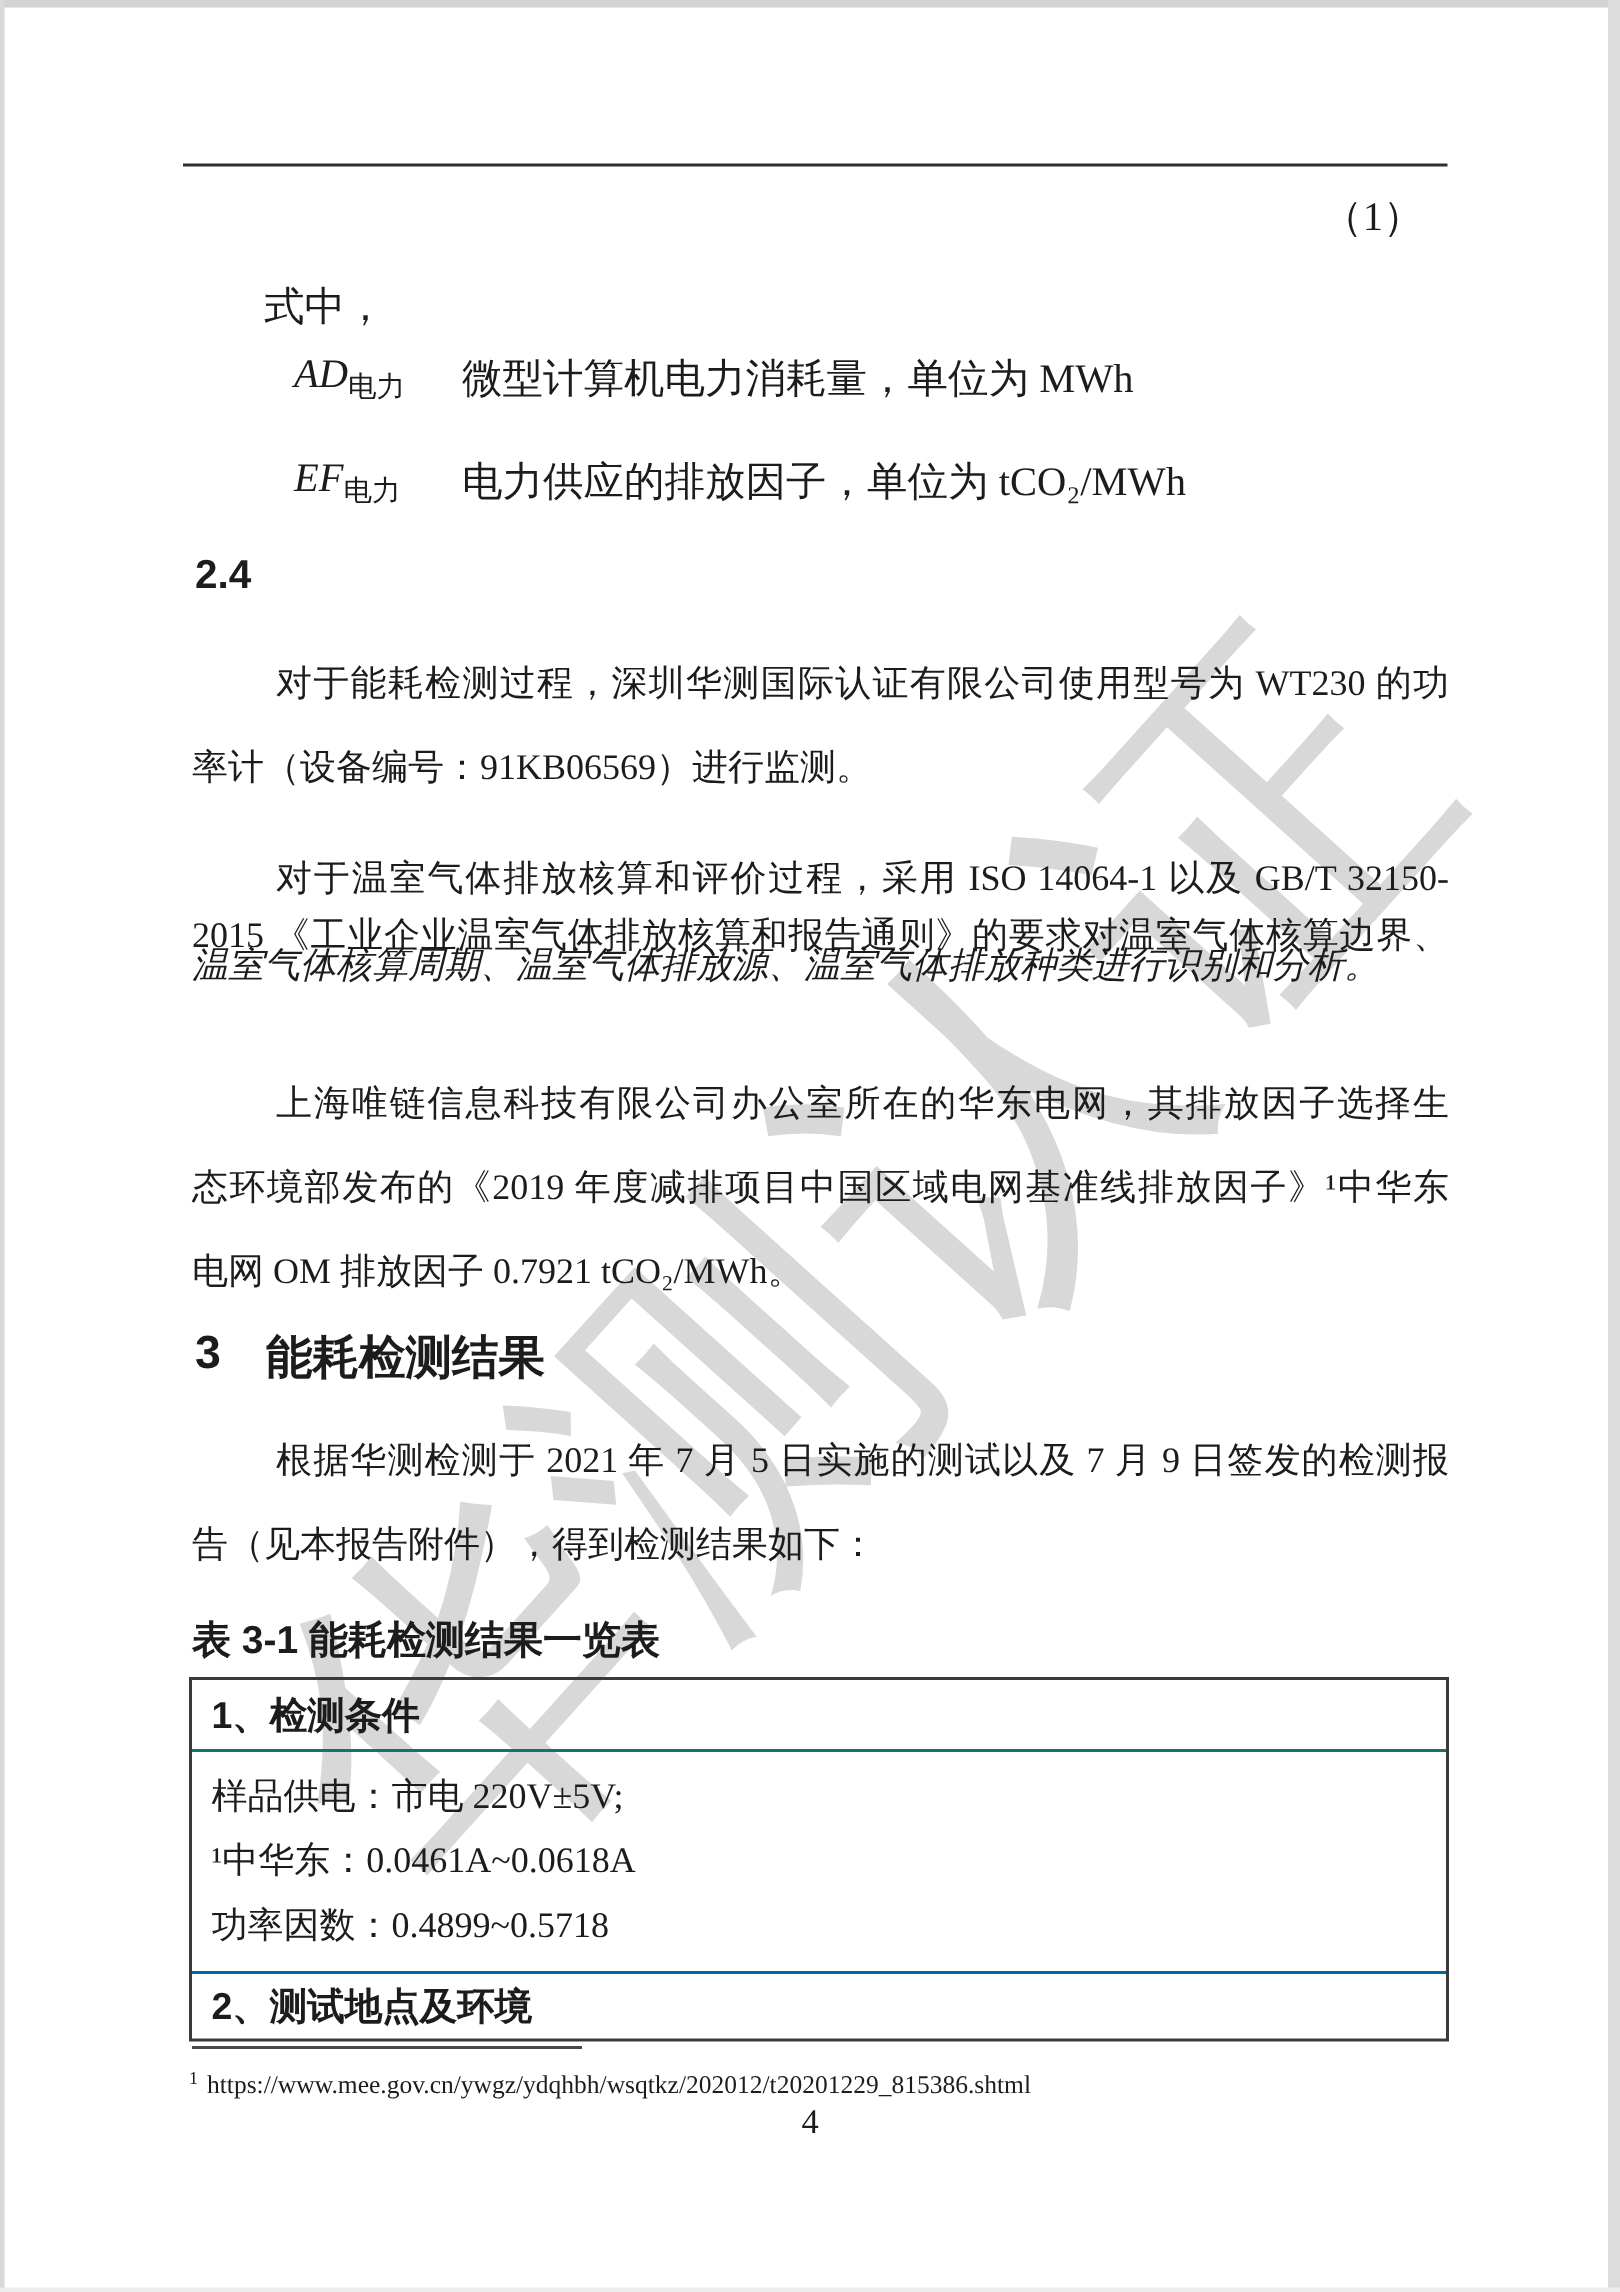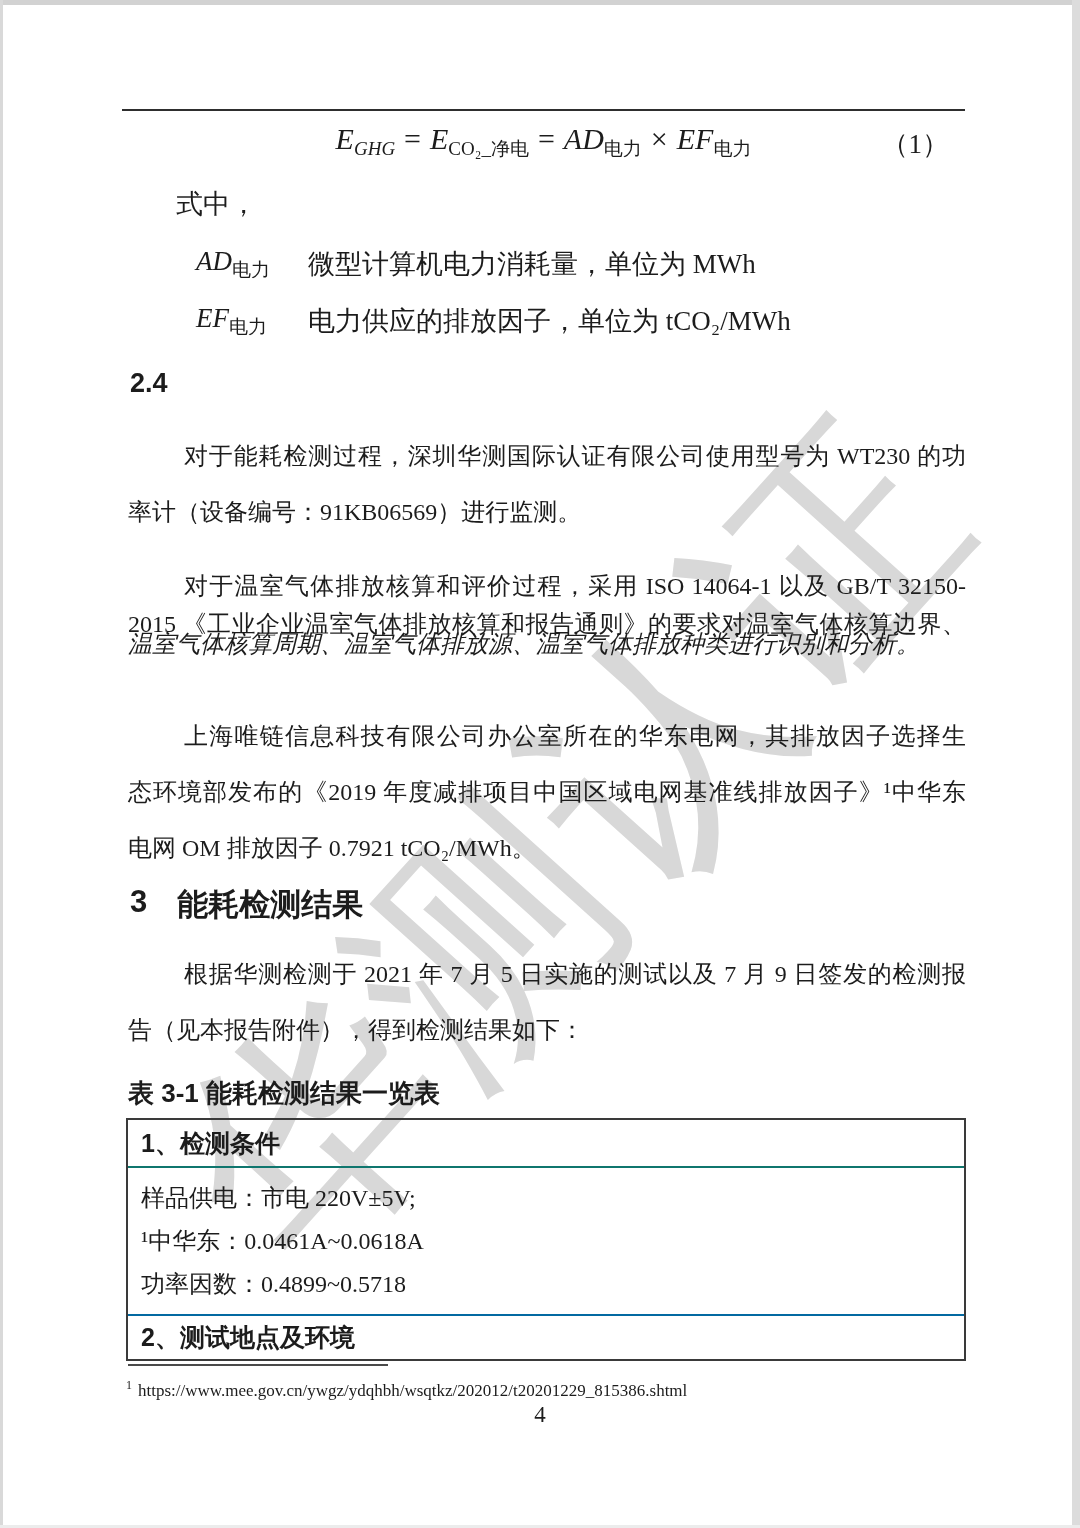--- a/index.html
+++ b/index.html
@@ -74,29 +74,26 @@
 <div class="edge edge-top"></div>
 <div class="edge edge-left"></div>
 <div class="edge edge-right"></div>
 <div class="edge edge-bottom"></div>
 
 <div class="watermark">华测认证</div>
 
 <div class="rule header-rule"></div>
 
 <div class="formula-row">
-  <span class="formula-inner">
-    <span class="var">E</span><span class="fsub var">GHG</span><span class="fop">=</span><span class="var">E</span><span class="fsub">CO₂_净电</span><span class="fop">=</span><span class="var">AD</span><span class="fsub">电力</span><span class="fop">×</span><span class="var">EF</span><span class="fsub">电力</span>
-  </span>
   <span class="eq-number">（1）</span>
 </div>
 
 <div class="where-label">式中，</div>
 
-<div class="def-row" style="top:246px;">
+<div class="def-row" style="top:234px;">
   <span class="def-term"><span class="var">AD</span><span class="fsub">电力</span></span>
   <span class="def-desc">微型计算机电力消耗量，单位为 MWh</span>
 </div>
 <div class="def-row" style="top:303px;">
   <span class="def-term"><span class="var">EF</span><span class="fsub">电力</span></span>
   <span class="def-desc">电力供应的排放因子，单位为 tCO₂/MWh</span>
 </div>
 
 <div class="h24">
   <span class="hnum">2.4</span>

